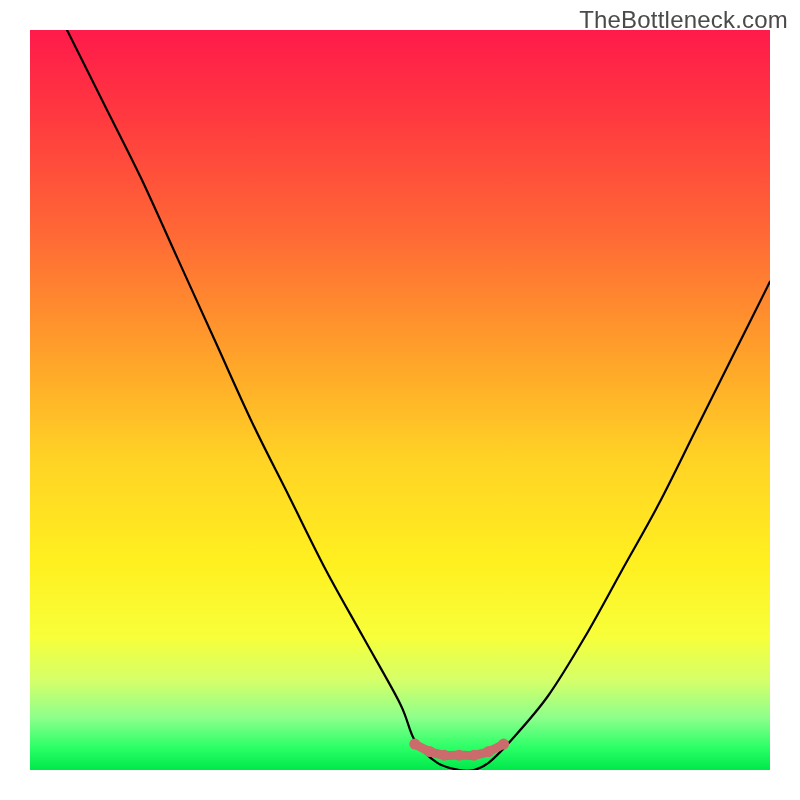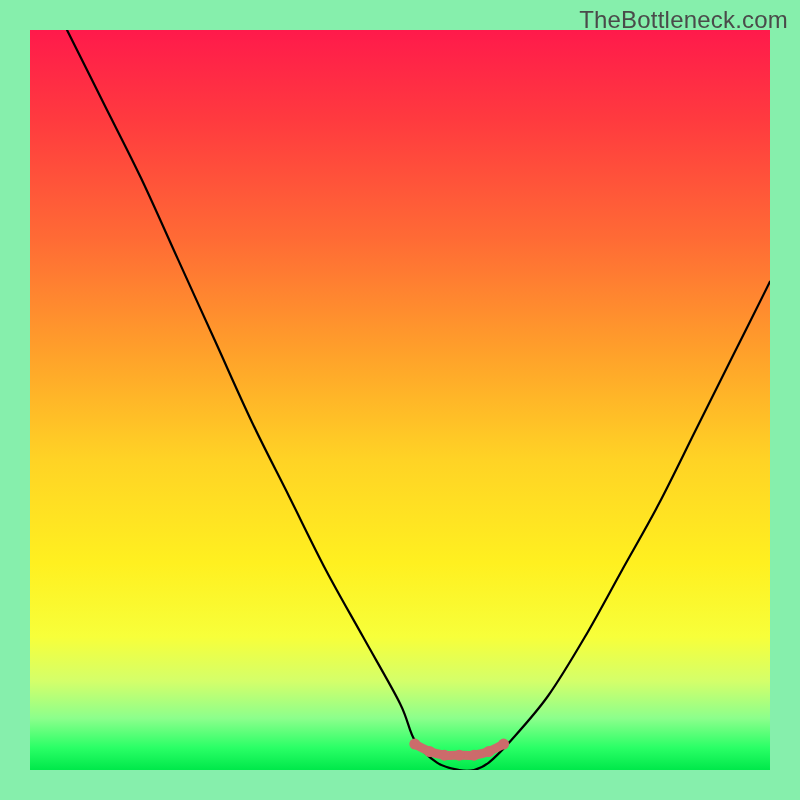--- a/index.html
+++ b/index.html
@@ -10,21 +10,21 @@
     background: #000;
     overflow: hidden;
     font-family: Arial, Helvetica, sans-serif;
   }
   .frame {
     position: absolute;
     left: 0;
     top: 0;
     width: 800px;
     height: 800px;
-    background: #86efac;
+    background: #ffffff;
   }
   .plot {
     position: absolute;
     left: 30px;
     top: 30px;
     width: 740px;
     height: 740px;
     background: linear-gradient(to bottom,
       #ff1a4b 0%,
       #ff3a3f 12%,

